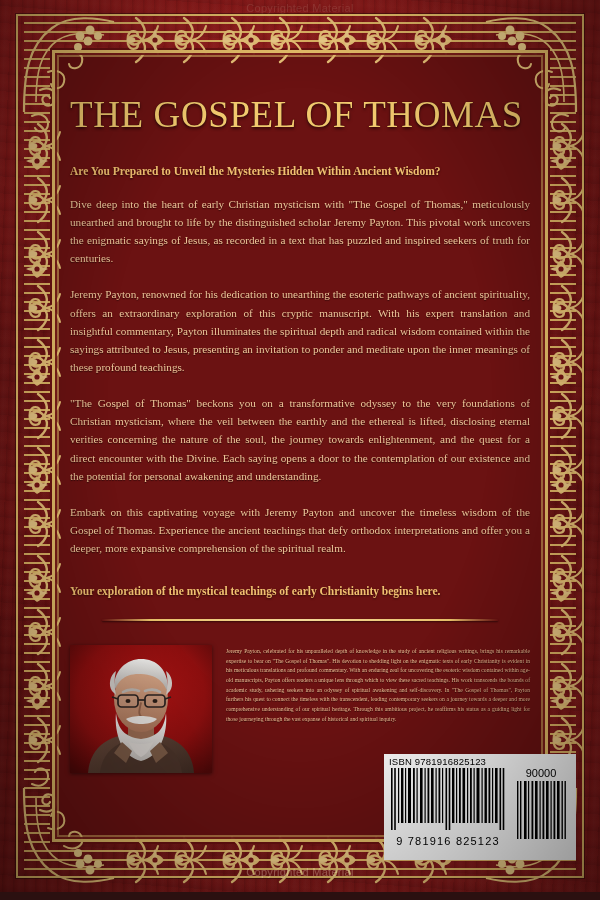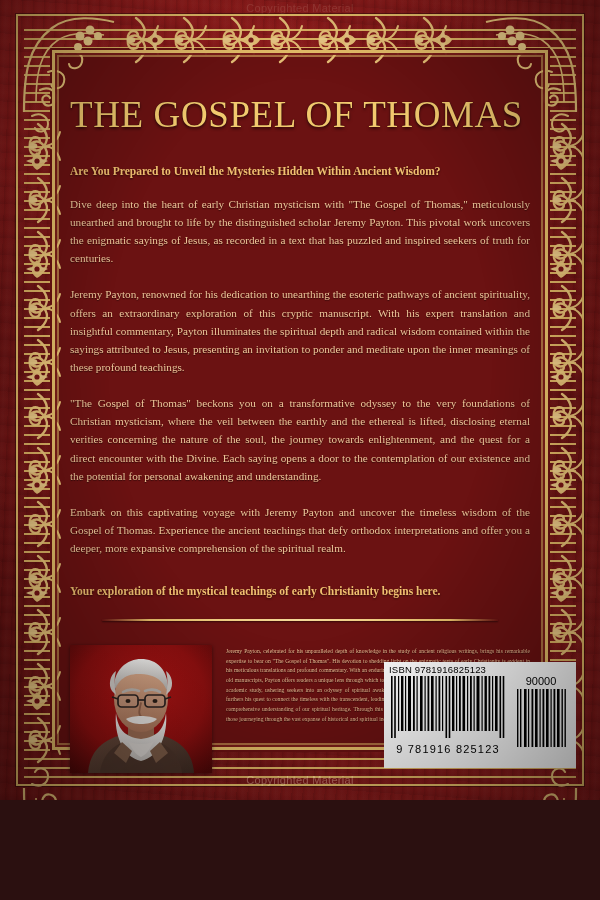--- a/index.html
+++ b/index.html
@@ -7,21 +7,21 @@
     padding: 0;
     background: #2b1010;
   }
   body {
     font-family: "Liberation Serif", serif;
   }
 
   .cover {
     position: relative;
     width: 600px;
-    height: 800px;
+    height: 892px;
     overflow: hidden;
     background:
       radial-gradient(ellipse at 30% 20%, rgba(160,30,30,0.55) 0%, rgba(0,0,0,0) 55%),
       radial-gradient(ellipse at 75% 70%, rgba(150,28,28,0.45) 0%, rgba(0,0,0,0) 60%),
       linear-gradient(160deg, #8e1b1b 0%, #7a1616 35%, #6d1313 60%, #801919 100%);
   }
 
   
   .tex {
     position: absolute;

